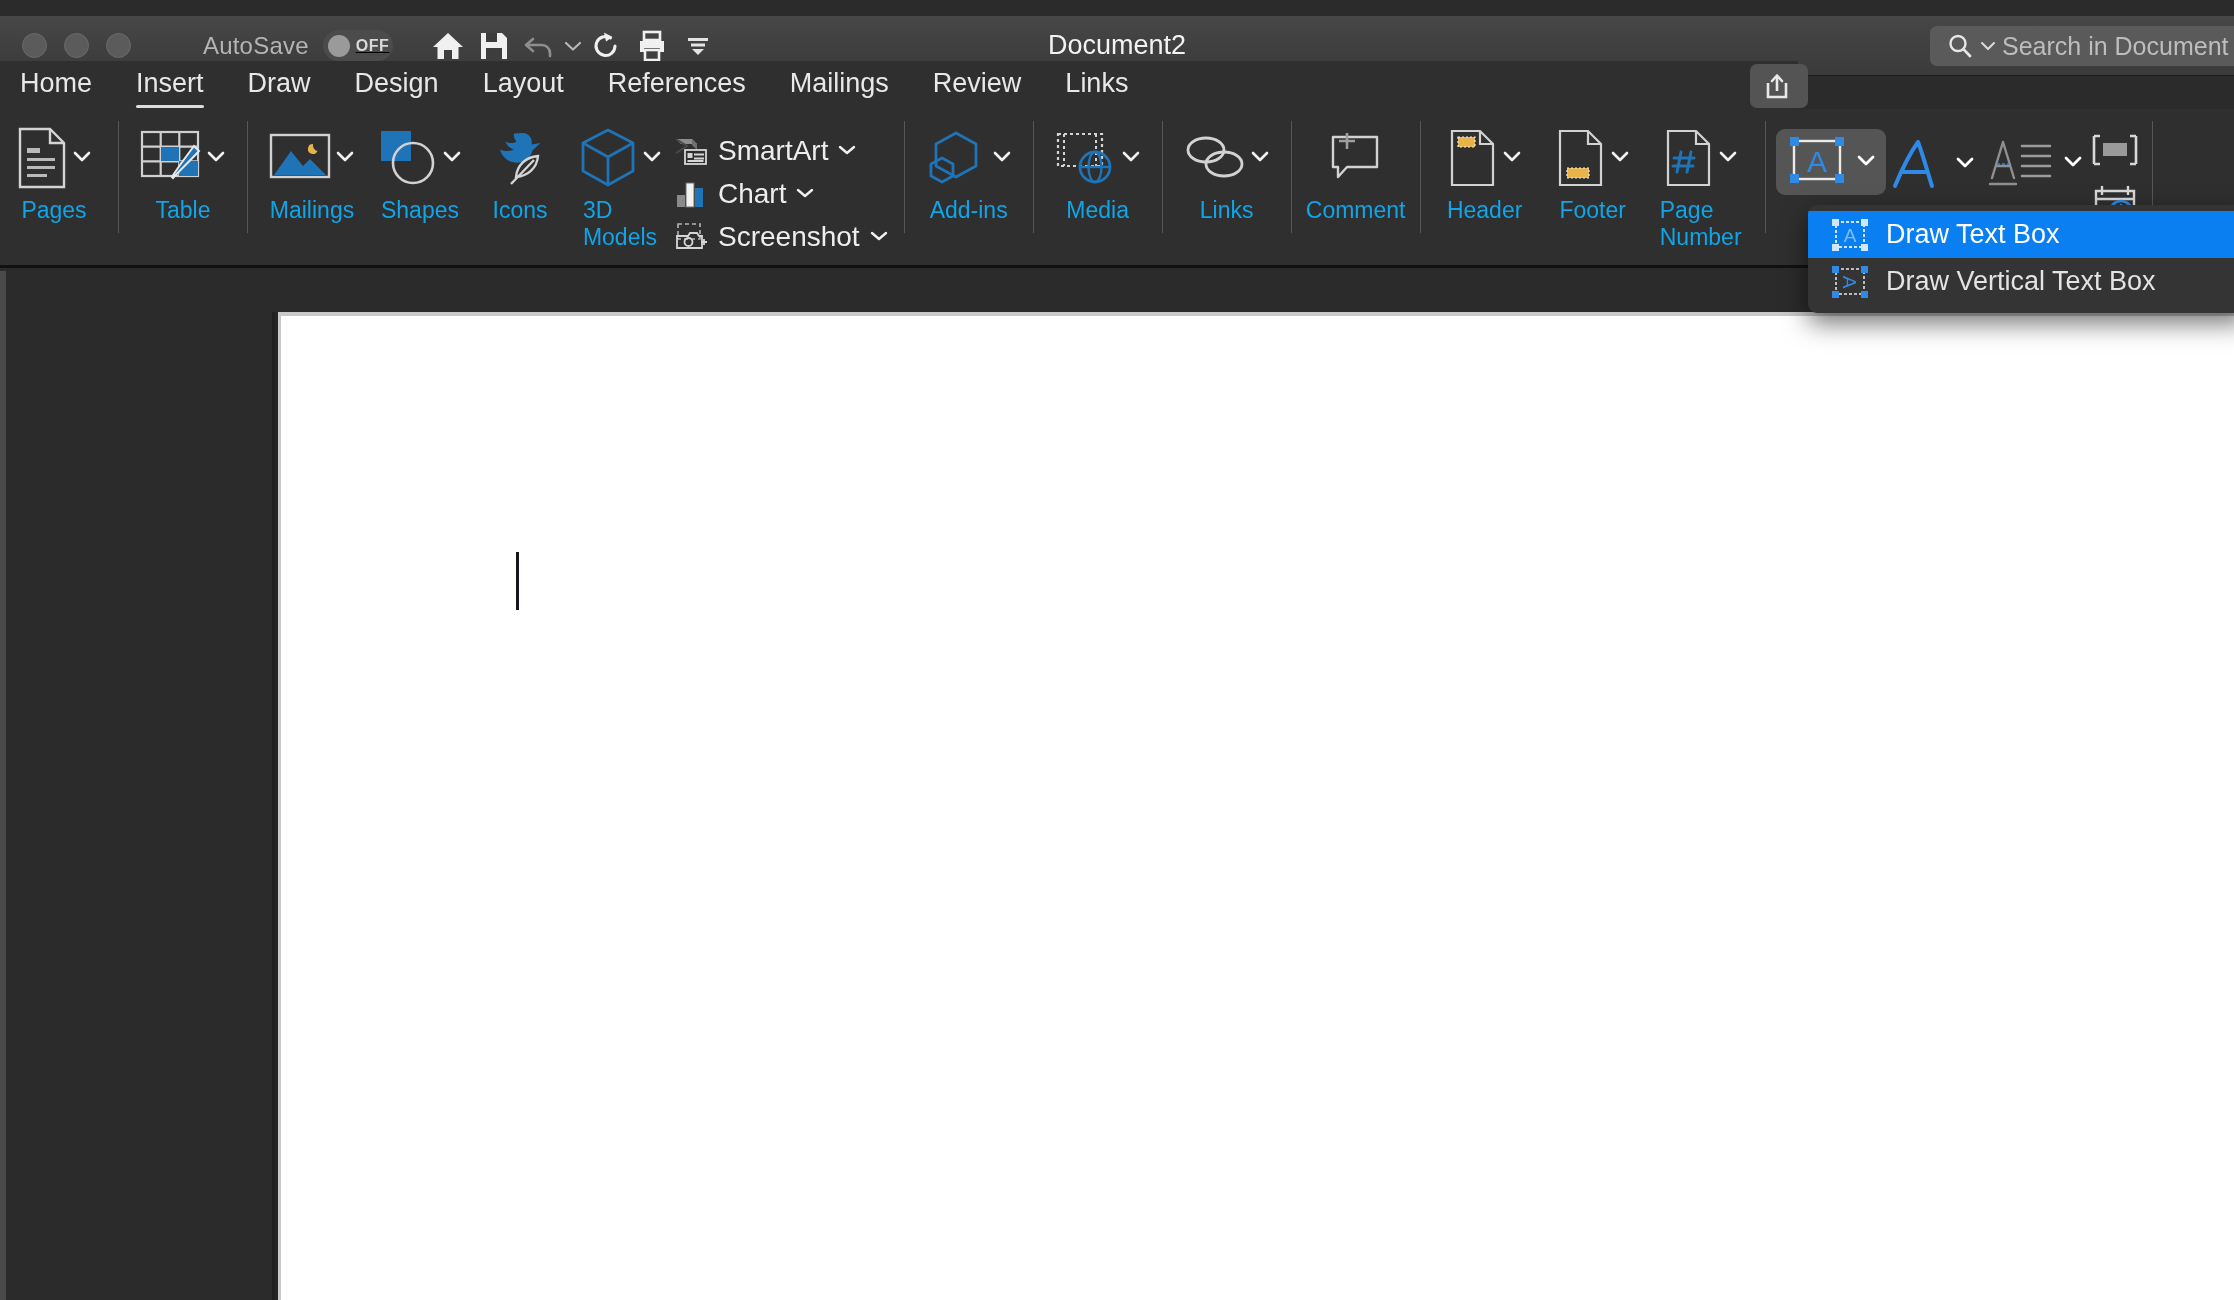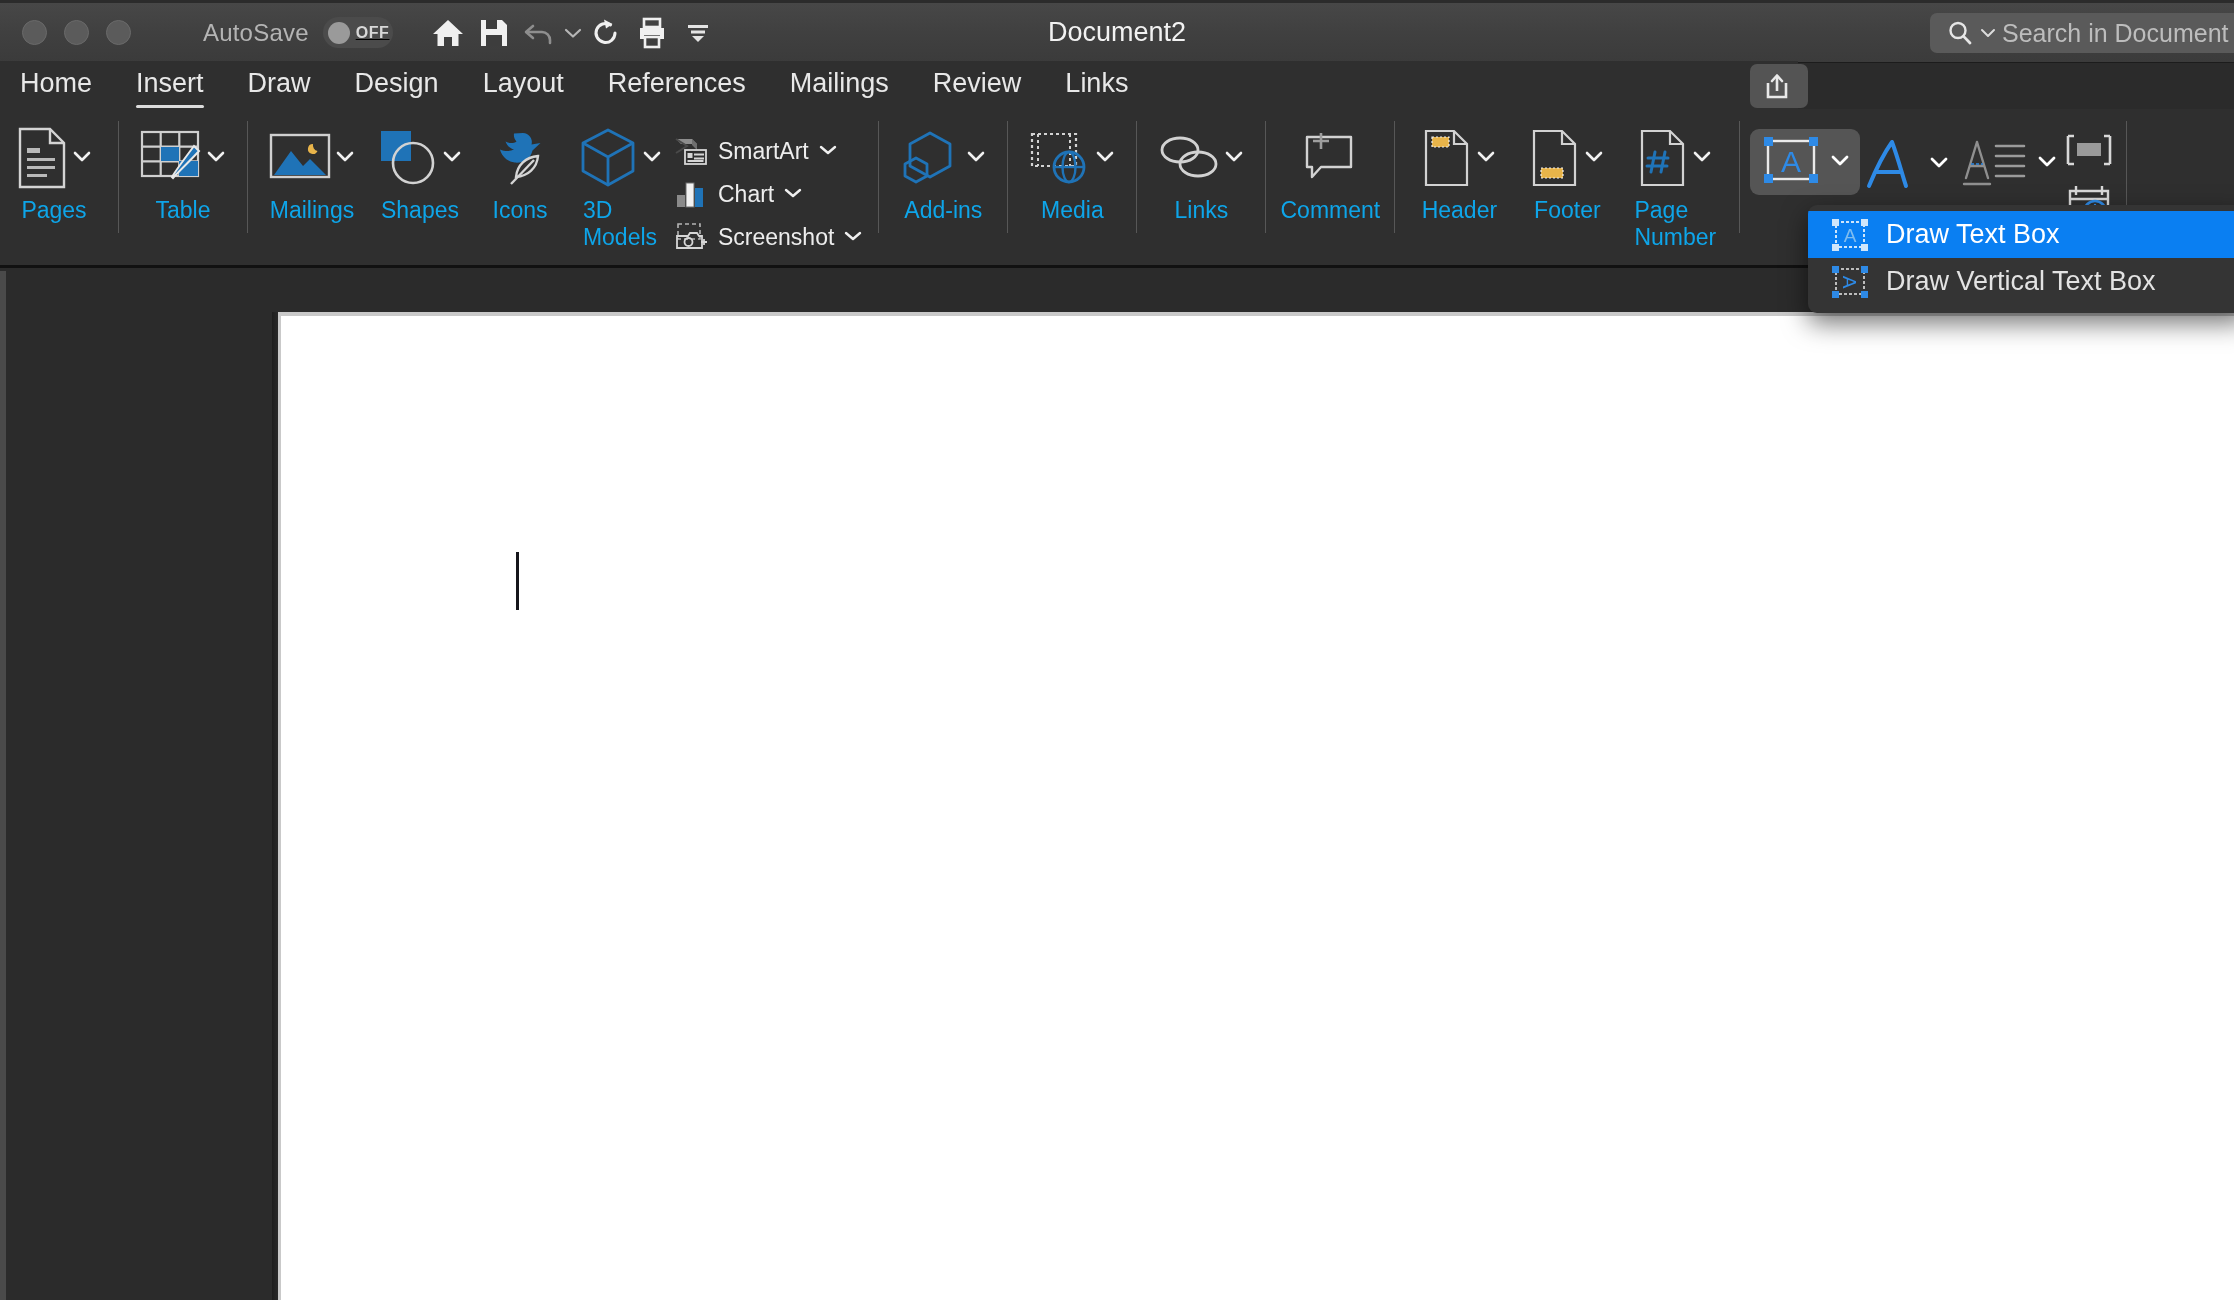--- a/index.html
+++ b/index.html
@@ -7,21 +7,21 @@
     width: 2234px; height: 1300px;
     overflow: hidden;
     background: #2b2b2b;
     font-family: "Liberation Sans", sans-serif;
     -webkit-font-smoothing: antialiased;
   }
   #app { position: relative; width: 2234px; height: 1300px; }
 
   
   .titlebar {
-    position: absolute; top: 3px; left: 0; width: 2234px; height: 60px;
+    position: absolute; top: 16px; left: 0; width: 2234px; height: 60px;
     background: linear-gradient(to bottom, #474747 0%, #404040 50%, #3b3b3b 100%);
     border-bottom: 1px solid #1c1c1c;
     display: flex; align-items: center;
   }
   .traffic { display: flex; align-items: center; gap: 17px; margin-left: 22px; }
   .tl-dot {
     width: 25px; height: 25px; border-radius: 50%;
     background: #5b5b5b; border: 1px solid #6a6a6a;
   }
   .autosave-wrap { display: flex; align-items: center; gap: 14px; margin-left: 72px; }
@@ -93,21 +93,21 @@
   .ritem-label {
     color: #0ea5e9; font-size: 23px; 
     line-height: 27px; margin-top: 6px; white-space: pre-line;
   }
   .caret { flex: none; }
 
   
   .stackgroup { display: flex; flex-direction: column; justify-content: center;
     padding-top: 14px; gap: 7px; }
   .stackitem { display: flex; align-items: center; gap: 10px; height: 36px; padding-right: 6px; }
-  .stackitem .slabel { color: #ededed; font-size: 23px; white-space: nowrap; }
+  .stackitem .slabel { color: #ededed; font-size: 28px; white-space: nowrap; }
 
   .textbox-btn {
     position: relative; display: flex; align-items: center; gap: 6px;
     background: #555555; border-radius: 9px; padding: 7px 9px 7px 11px;
     margin-top: 10px;
   }
   .plain-btn { display: flex; align-items: center; gap: 6px; padding: 7px 4px; margin-top: 10px; }
   .mini-col { display: flex; flex-direction: column; gap: 12px; padding-top: 14px; }
 
   

